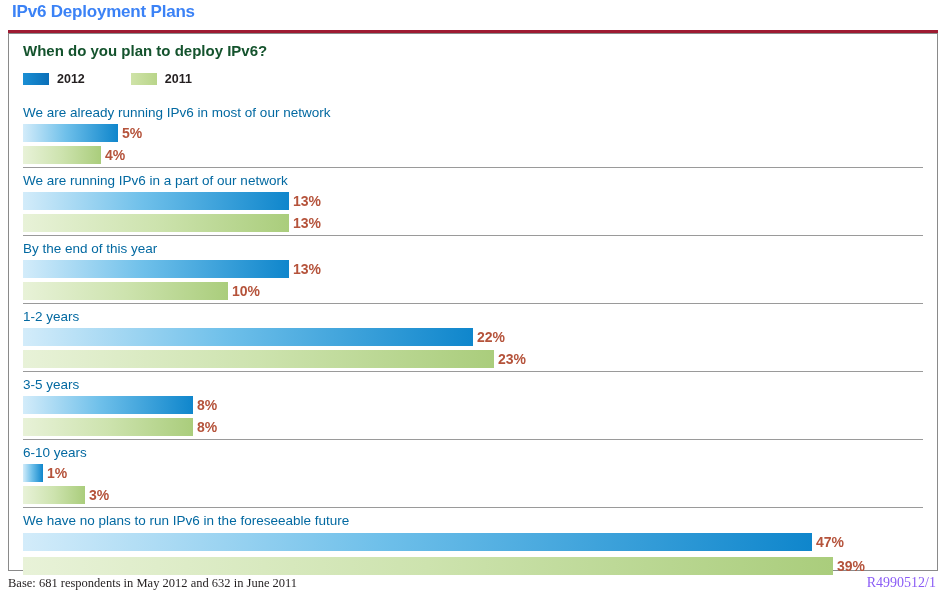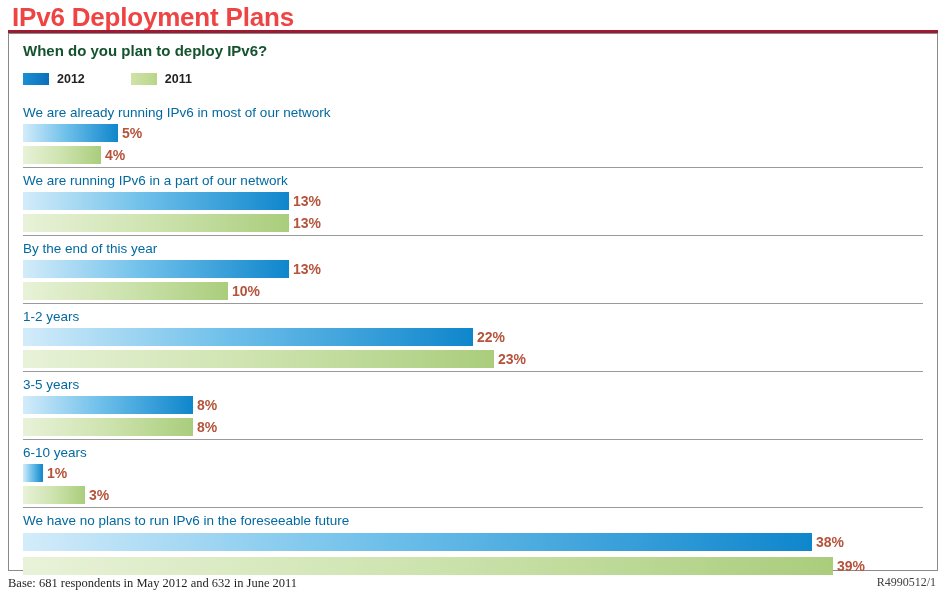--- a/index.html
+++ b/index.html
@@ -20,23 +20,23 @@
     width: 946px;
     height: 613px;
     box-sizing: border-box;
   }
 
   
   .title {
     position: absolute;
     left: 12px;
     top: 2px;
-    font-size: 26px;
-    font-weight: bold;
-    color: #ef4444;
+    font-size: 17px;
+    font-weight: bold;
+    color: #3b82f6;
     letter-spacing: -0.2px;
     font-family: "Liberation Sans", sans-serif;
   }
   .title-rule {
     position: absolute;
     left: 8px;
     top: 30px;
     width: 930px;
     height: 3px;
     background: #9e1b32;
@@ -161,23 +161,23 @@
     font-family: "Liberation Serif", serif;
     white-space: nowrap;
   }
   .footer-line .ital {
     font-style: italic;
   }
   .footer-code {
     position: absolute;
     right: 2px;
     top: 0;
-    font-size: 12px;
+    font-size: 14px;
     font-family: "Liberation Serif", serif;
-    color: #404040;
+    color: #8b5cf6;
   }
 </style>
 </head>
 <body>
 
 <div class="page">
 
   <div class="title">IPv6 Deployment Plans</div>
   <div class="title-rule"></div>
 
@@ -267,21 +267,21 @@
         <div class="bar-row">
           <span class="bar y2011" style="width:62px"></span>
           <span class="bar-value">3%</span>
         </div>
       </div>
 
       <div class="group last">
         <div class="group-label">We have no plans to run IPv6 in the foreseeable future</div>
         <div class="bar-row">
           <span class="bar y2012" style="width:789px"></span>
-          <span class="bar-value">38%</span>
+          <span class="bar-value">47%</span>
         </div>
         <div class="bar-row">
           <span class="bar y2011" style="width:810px"></span>
           <span class="bar-value">39%</span>
         </div>
       </div>
 
     </div>
   </div>
 

